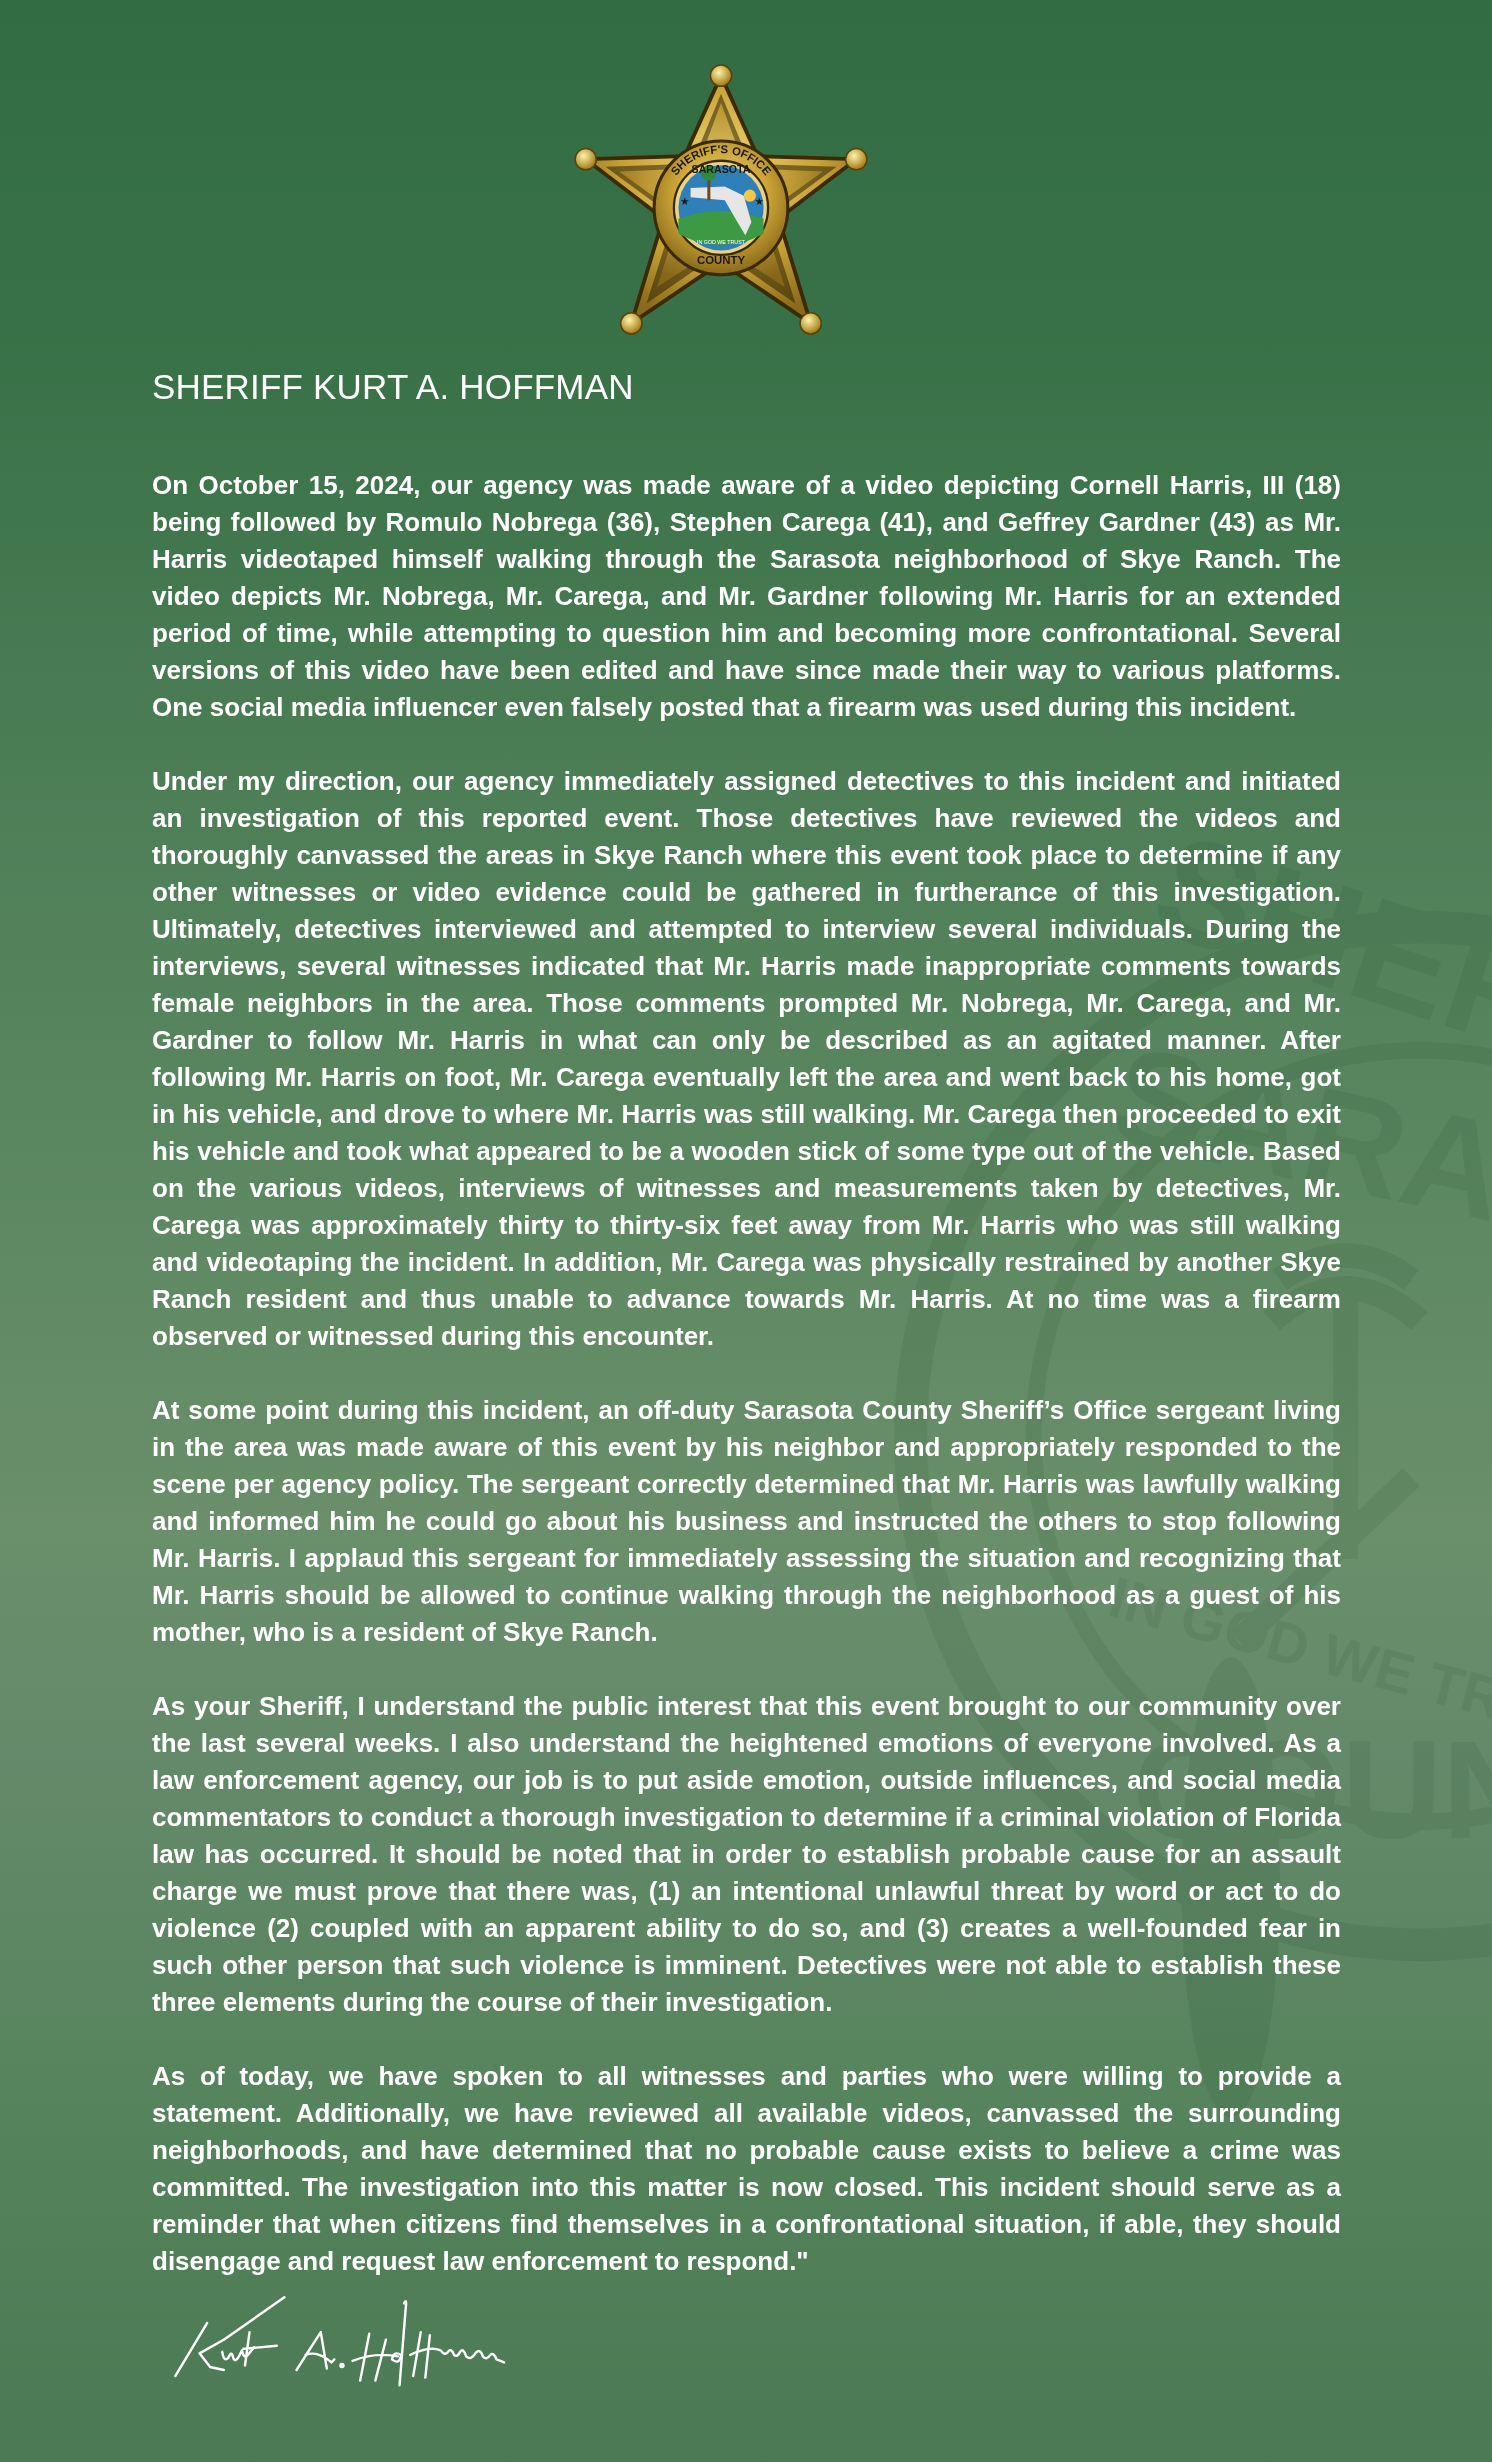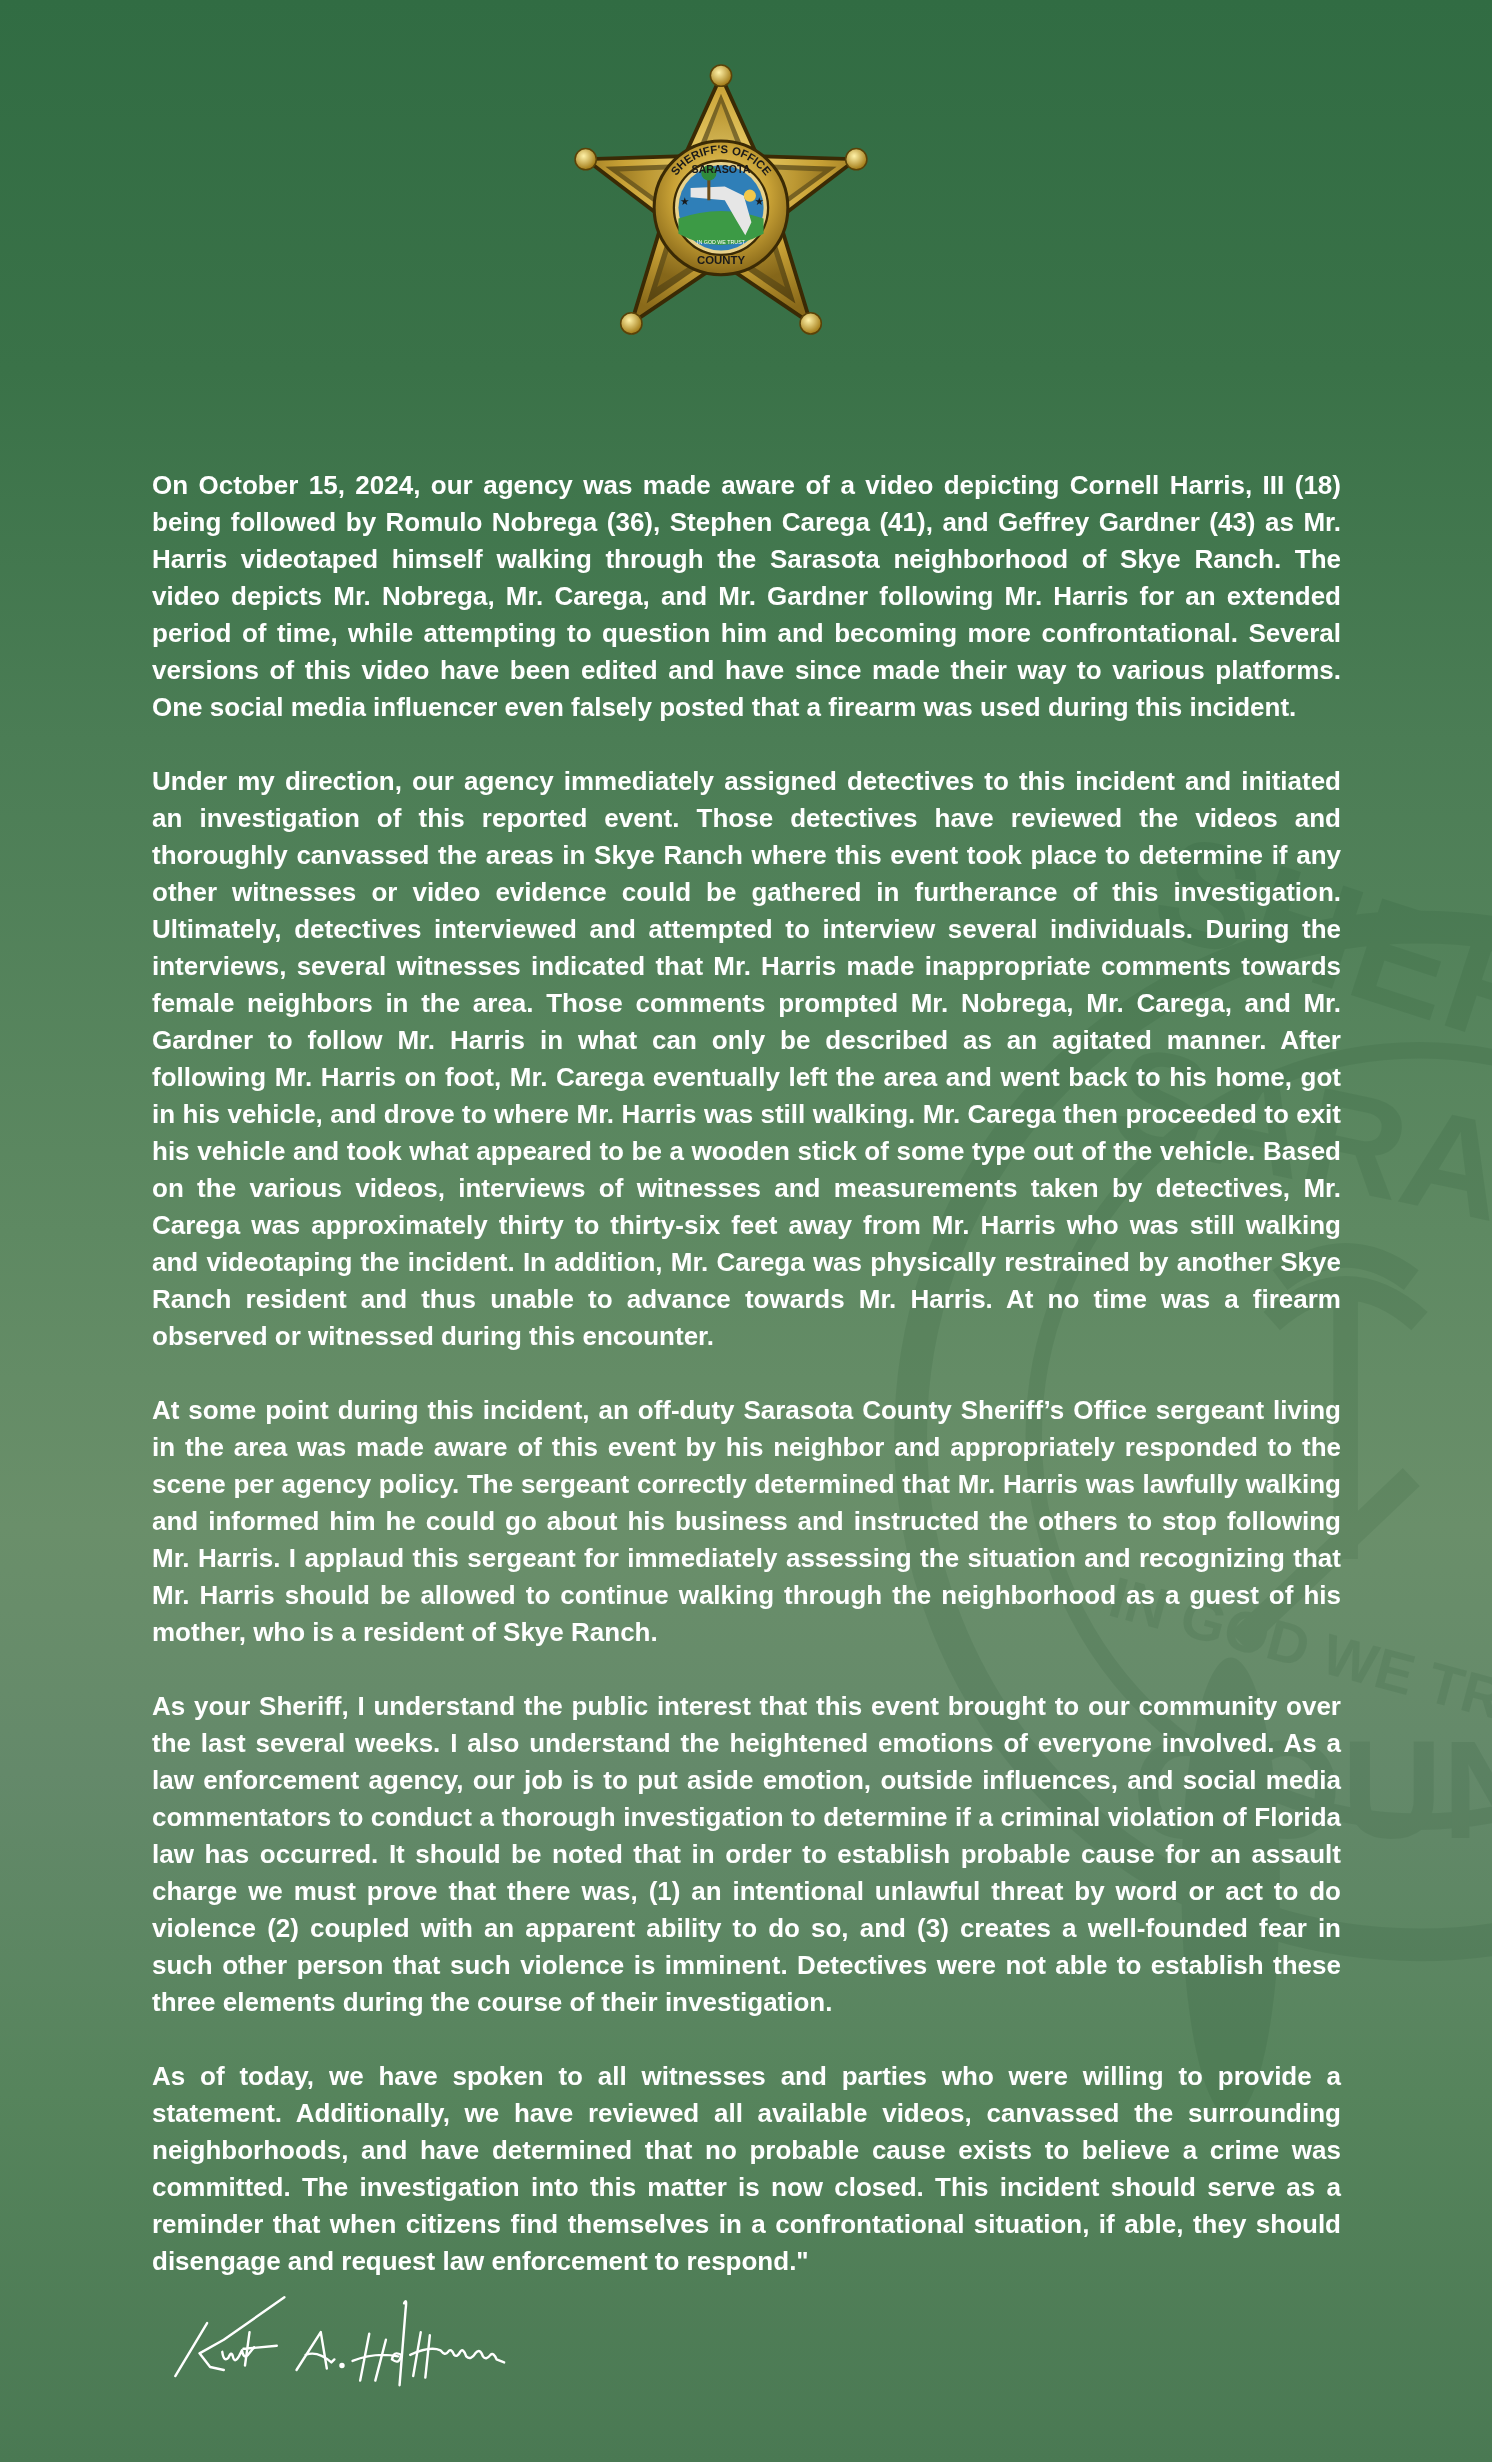--- a/index.html
+++ b/index.html
@@ -66,20 +66,21 @@
   <path id="arcTop" d="M128 196 A72 72 0 0 1 272 196" fill="none"></path>
   <text font-family="Liberation Sans, sans-serif" font-weight="bold" font-size="15" fill="#1a1a1a">
     <textPath href="#arcTop" startOffset="50%" text-anchor="middle">SHERIFF'S OFFICE</textPath>
   </text>
   <text x="200" y="150" text-anchor="middle" font-family="Liberation Sans, sans-serif" font-weight="bold" font-size="14" fill="#1a1a1a">SARASOTA</text>
   <text x="200" y="270" text-anchor="middle" font-family="Liberation Sans, sans-serif" font-weight="bold" font-size="15" fill="#1a1a1a">COUNTY</text>
   <text x="200" y="244" text-anchor="middle" font-family="Liberation Sans, sans-serif" font-size="7" fill="#ffffff">IN GOD WE TRUST</text>
 </svg>
 
 <div class="title-block">
+  <div class="title-2">SHERIFF KURT A. HOFFMAN</div>
 </div>
 
 <div class="body-text">
   <p class="para">On October 15, 2024, our agency was made aware of a video depicting Cornell Harris, III (18) being followed by Romulo Nobrega (36), Stephen Carega (41), and Geffrey Gardner (43) as Mr. Harris videotaped himself walking through the Sarasota neighborhood of Skye Ranch. The video depicts Mr. Nobrega, Mr. Carega, and Mr. Gardner following Mr. Harris for an extended period of time, while attempting to question him and becoming more confrontational. Several versions of this video have been edited and have since made their way to various platforms. One social media influencer even falsely posted that a firearm was used during this incident.</p>
   <p class="para">Under my direction, our agency immediately assigned detectives to this incident and initiated an investigation of this reported event. Those detectives have reviewed the videos and thoroughly canvassed the areas in Skye Ranch where this event took place to determine if any other witnesses or video evidence could be gathered in furtherance of this investigation. Ultimately, detectives interviewed and attempted to interview several individuals. During the interviews, several witnesses indicated that Mr. Harris made inappropriate comments towards female neighbors in the area. Those comments prompted Mr. Nobrega, Mr. Carega, and Mr. Gardner to follow Mr. Harris in what can only be described as an agitated manner. After following Mr. Harris on foot, Mr. Carega eventually left the area and went back to his home, got in his vehicle, and drove to where Mr. Harris was still walking. Mr. Carega then proceeded to exit his vehicle and took what appeared to be a wooden stick of some type out of the vehicle. Based on the various videos, interviews of witnesses and measurements taken by detectives, Mr. Carega was approximately thirty to thirty-six feet away from Mr. Harris who was still walking and videotaping the incident. In addition, Mr. Carega was physically restrained by another Skye Ranch resident and thus unable to advance towards Mr. Harris. At no time was a firearm observed or witnessed during this encounter.</p>
   <p class="para">At some point during this incident, an off-duty Sarasota County Sheriff’s Office sergeant living in the area was made aware of this event by his neighbor and appropriately responded to the scene per agency policy. The sergeant correctly determined that Mr. Harris was lawfully walking and informed him he could go about his business and instructed the others to stop following Mr. Harris. I applaud this sergeant for immediately assessing the situation and recognizing that Mr. Harris should be allowed to continue walking through the neighborhood as a guest of his mother, who is a resident of Skye Ranch.</p>
   <p class="para">As your Sheriff, I understand the public interest that this event brought to our community over the last several weeks. I also understand the heightened emotions of everyone involved. As a law enforcement agency, our job is to put aside emotion, outside influences, and social media commentators to conduct a thorough investigation to determine if a criminal violation of Florida law has occurred. It should be noted that in order to establish probable cause for an assault charge we must prove that there was, (1) an intentional unlawful threat by word or act to do violence (2) coupled with an apparent ability to do so, and (3) creates a well-founded fear in such other person that such violence is imminent. Detectives were not able to establish these three elements during the course of their investigation.</p>
   <p class="para">As of today, we have spoken to all witnesses and parties who were willing to provide a statement. Additionally, we have reviewed all available videos, canvassed the surrounding neighborhoods, and have determined that no probable cause exists to believe a crime was committed. The investigation into this matter is now closed. This incident should serve as a reminder that when citizens find themselves in a confrontational situation, if able, they should disengage and request law enforcement to respond."</p>
 </div>
 

